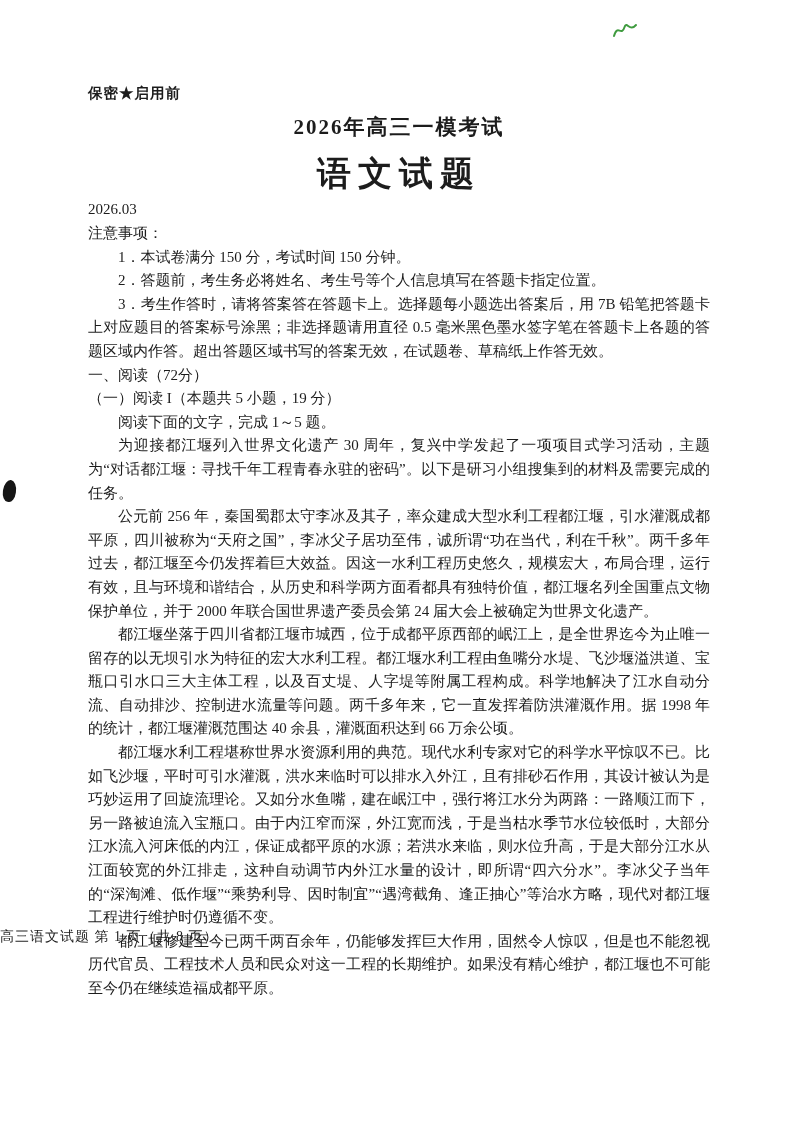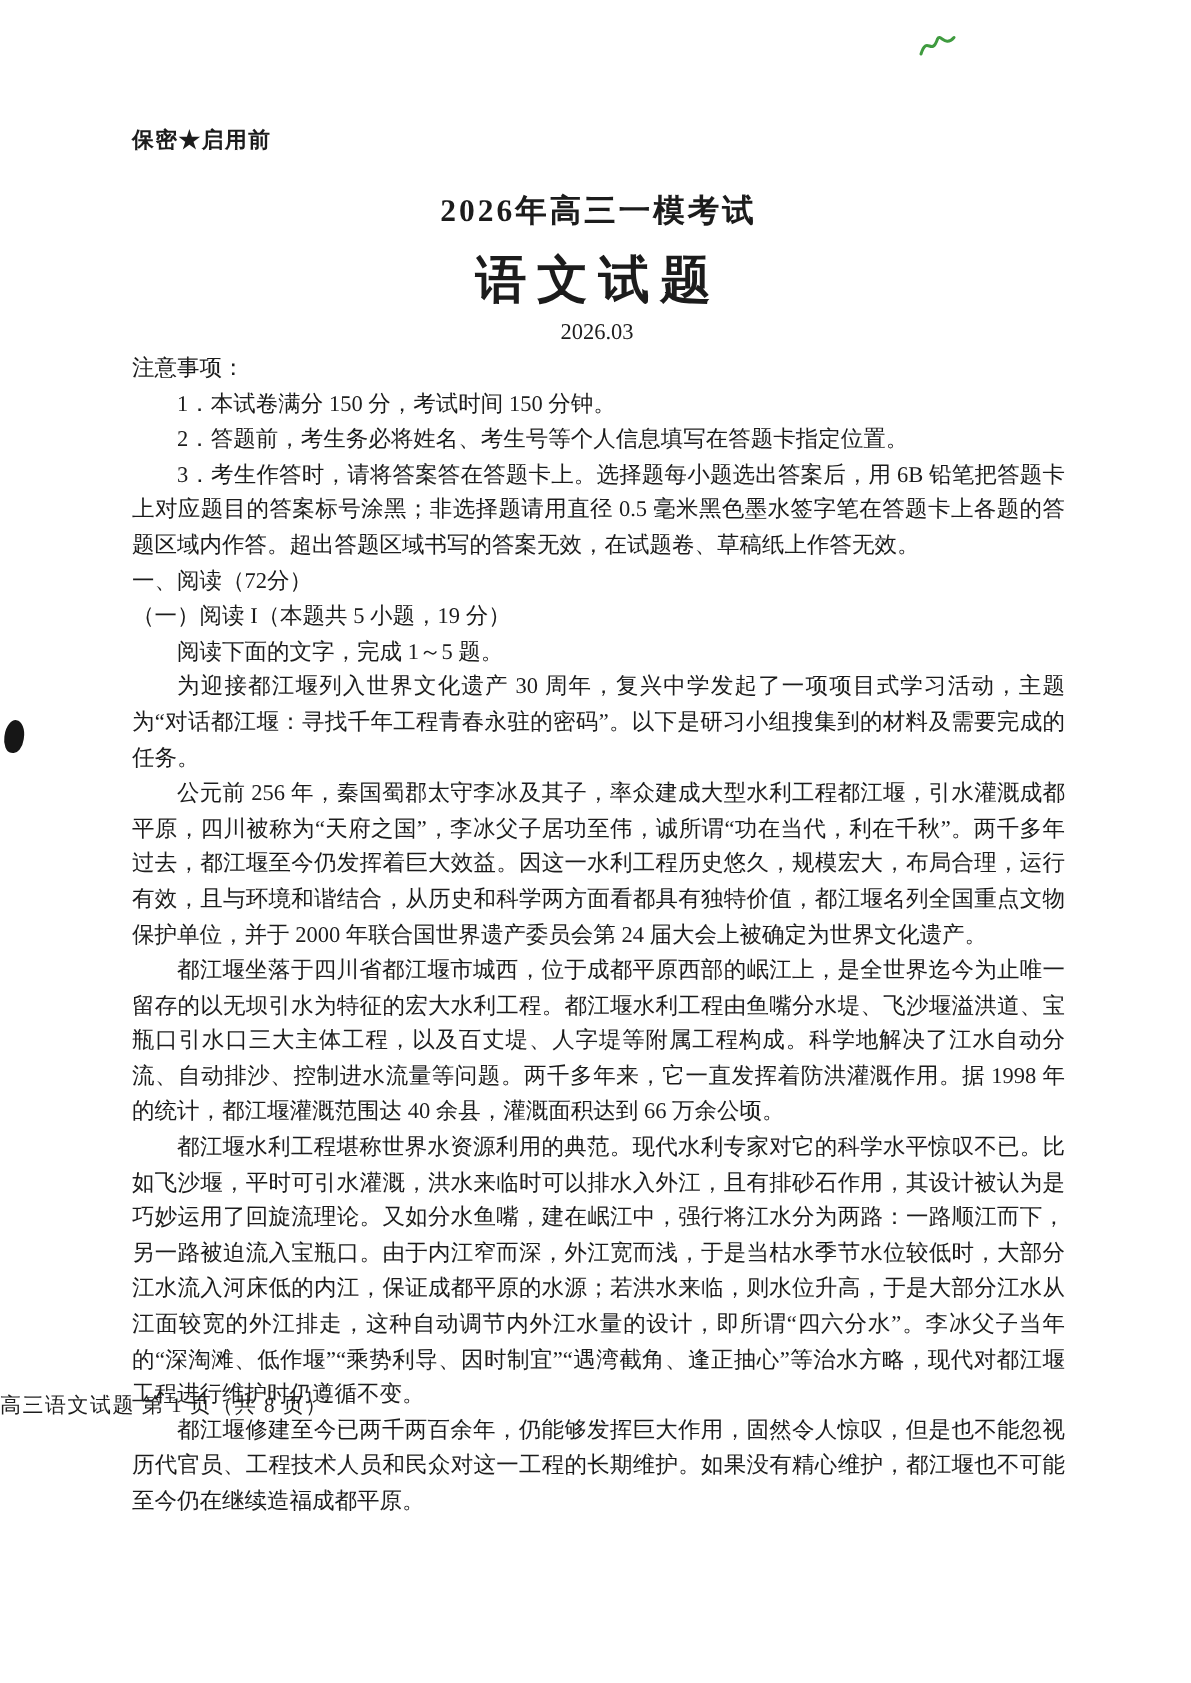--- a/index.html
+++ b/index.html
@@ -26,32 +26,32 @@
   }
   .confidential {
     font-size: 14.5px;
     font-weight: bold;
     letter-spacing: 1px;
   }
   .exam-title {
     text-align: center;
     font-size: 21px;
     font-weight: bold;
-    margin-top: 23px;
+    margin-top: 10px;
     letter-spacing: 2px;
   }
   .subject-title {
     text-align: center;
     font-size: 34px;
     font-weight: 600;
     letter-spacing: 7px;
     margin-top: 10px;
   }
   .exam-date {
-    text-align: center;
+    text-align: left;
     font-size: 15px;
     margin-top: 4px;
     padding-right: 2px;
   }
   .body-text {
     margin-top: 4px;
     font-size: 15px;
     line-height: 23.6px;
     text-align: justify;
   }
@@ -106,21 +106,21 @@
   <div class="exam-title">2026年高三一模考试</div>
 
   <div class="subject-title">语文试题</div>
 
   <div class="exam-date">2026.03</div>
 
   <div class="body-text">
     <p>注意事项：</p>
     <p class="indent">1．本试卷满分 150 分，考试时间 150 分钟。</p>
     <p class="indent">2．答题前，考生务必将姓名、考生号等个人信息填写在答题卡指定位置。</p>
-    <p class="indent">3．考生作答时，请将答案答在答题卡上。选择题每小题选出答案后，用 6B 铅笔把答题卡上对应题目的答案标号涂黑；非选择题请用直径 0.5 毫米黑色墨水签字笔在答题卡上各题的答题区域内作答。超出答题区域书写的答案无效，在试题卷、草稿纸上作答无效。</p>
+    <p class="indent">3．考生作答时，请将答案答在答题卡上。选择题每小题选出答案后，用 7B 铅笔把答题卡上对应题目的答案标号涂黑；非选择题请用直径 0.5 毫米黑色墨水签字笔在答题卡上各题的答题区域内作答。超出答题区域书写的答案无效，在试题卷、草稿纸上作答无效。</p>
 
     <p class="section-heading">一、阅读（72分）</p>
     <p class="subsection-heading">（一）阅读 I（本题共 5 小题，19 分）</p>
     <p class="indent">阅读下面的文字，完成 1～5 题。</p>
 
     <p class="indent">为迎接都江堰列入世界文化遗产 30 周年，复兴中学发起了一项项目式学习活动，主题为“对话都江堰：寻找千年工程青春永驻的密码”。以下是研习小组搜集到的材料及需要完成的任务。</p>
 
 
     <p class="indent">公元前 256 年，秦国蜀郡太守李冰及其子，率众建成大型水利工程都江堰，引水灌溉成都平原，四川被称为“天府之国”，李冰父子居功至伟，诚所谓“功在当代，利在千秋”。两千多年过去，都江堰至今仍发挥着巨大效益。因这一水利工程历史悠久，规模宏大，布局合理，运行有效，且与环境和谐结合，从历史和科学两方面看都具有独特价值，都江堰名列全国重点文物保护单位，并于 2000 年联合国世界遗产委员会第 24 届大会上被确定为世界文化遗产。</p>
     <p class="indent">都江堰坐落于四川省都江堰市城西，位于成都平原西部的岷江上，是全世界迄今为止唯一留存的以无坝引水为特征的宏大水利工程。都江堰水利工程由鱼嘴分水堤、飞沙堰溢洪道、宝瓶口引水口三大主体工程，以及百丈堤、人字堤等附属工程构成。科学地解决了江水自动分流、自动排沙、控制进水流量等问题。两千多年来，它一直发挥着防洪灌溉作用。据 1998 年的统计，都江堰灌溉范围达 40 余县，灌溉面积达到 66 万余公顷。</p>

